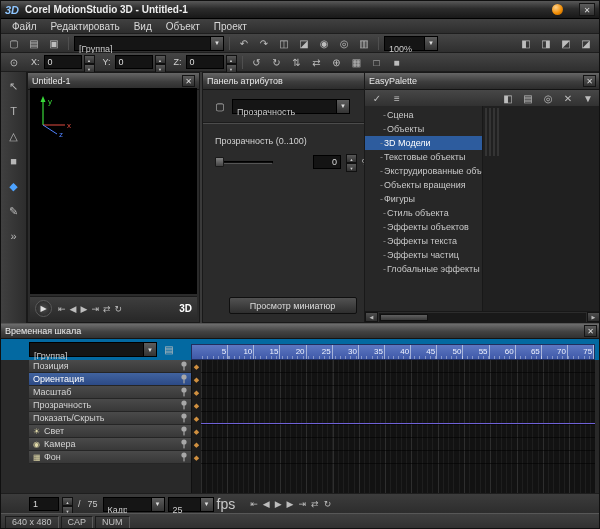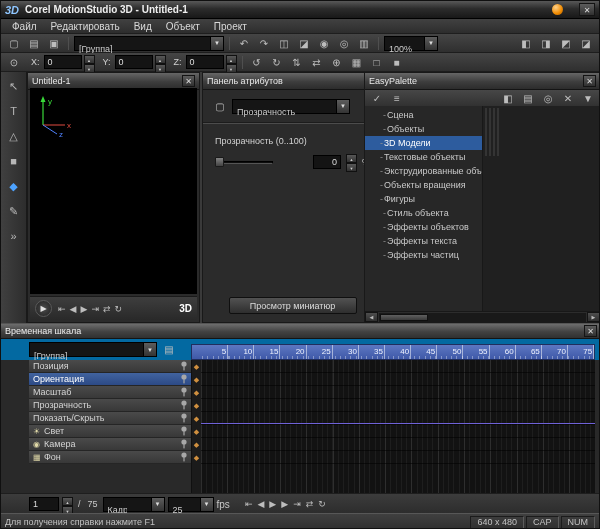--- a/index.html
+++ b/index.html
@@ -143,21 +143,21 @@
       background-image:repeating-linear-gradient(to right,#2e2e2e 0 1px,transparent 1px 26.3px),
                        repeating-linear-gradient(to right,#1e1e1e 0 1px,transparent 1px 5.26px);}
   .row-lines{position:absolute;top:0;left:0;right:0;height:104px;
       background:repeating-linear-gradient(to bottom,transparent 0 12px,rgba(0,0,0,.55) 12px 13px);}
   .tl-marker{position:absolute;left:0;right:0;top:63px;height:1px;background:#6f62d8;}
   .tl-controls{height:21px;display:flex;align-items:center;gap:3px;padding:0 6px 0 28px;
       background:linear-gradient(#3c3c3c,#2c2c2c);border-top:1px solid #1e1e1e;}
   .frame-field{width:30px;}
   .tc-sep{font-size:9px;margin:0 2px;}
   .units-combo{width:62px;gap:24px;} .fps-combo{width:46px;}
-  .fps-label{font-size:10px;margin-right:4px;}
+  .fps-label{font-size:14px;margin-right:4px;}
   .tl-pb{display:flex;align-items:center;gap:5px;margin-left:8px;}
   .tlpbi{font-size:9px;color:#bdbdbd;}
 
   
   .statusbar{position:absolute;left:0;right:0;top:512px;height:17px;display:flex;align-items:center;gap:2px;padding:0 4px;
       background:linear-gradient(#404040,#2e2e2e);border-top:1px solid #575757;font-size:9px;color:#c2c2c2;}
   .sb-help{flex:1;}
   .sb-box{height:13px;display:flex;align-items:center;justify-content:center;padding:0 6px;
       border:1px solid;border-color:#1b1b1b #5c5c5c #5c5c5c #1b1b1b;}
 </style>
@@ -471,20 +471,23 @@
             <span class="t-label">Стиль объекта</span>
           </div>
           <div class="tree-row lvl-0" data-name="tree-item">
             <span class="t-label">Эффекты объектов</span>
           </div>
           <div class="tree-row lvl-0" data-name="tree-item">
             <span class="t-label">Эффекты текста</span>
           </div>
           <div class="tree-row lvl-0" data-name="tree-item">
             <span class="t-label">Эффекты частиц</span>
+          </div>
+          <div class="tree-row lvl-0" data-name="tree-item">
+            <span class="t-label">Глобальные эффекты</span>
           </div>
         </div>
       <div class="thumbs" data-name="palette-thumbnails">
         <div class="thumb" data-name="palette-thumbnail-motion">
           <span class="motion-text">Motion</span>
           <span class="trophy-base" data-name="trophy-icon"></span>
         </div>
         <div class="thumb" data-name="palette-thumbnail-cdn3d">
           <span class="cdn-text">CDN-3D</span>
         </div>
@@ -706,19 +709,18 @@
           <button class="tlpbi" data-name="tl-play-icon"><span class="glyph" data-name="play-icon">▶</span></button>
           <button class="tlpbi" data-name="tl-next-frame-icon"><span class="glyph" data-name="next-icon">▶</span></button>
           <button class="tlpbi" data-name="tl-go-last-icon"><span class="glyph" data-name="last-icon">⇥</span></button>
           <button class="tlpbi" data-name="tl-loop-icon"><span class="glyph" data-name="loop-icon">⇄</span></button>
           <button class="tlpbi" data-name="tl-repeat-icon"><span class="glyph" data-name="repeat-icon">↻</span></button>
         </span>
     </div>
   </div>
 
   <div class="statusbar" data-name="status-bar">
-    <span class="sb-help" data-name="status-help-text">Для получения справки нажмите F1</span>
     <span class="sb-box sb-res" data-name="resolution-indicator">640 x 480</span>
     <span class="sb-box" data-name="caps-lock-indicator">CAP</span>
     <span class="sb-box" data-name="num-lock-indicator">NUM</span>
   </div>
 
 </div>
 
 </body></html>

